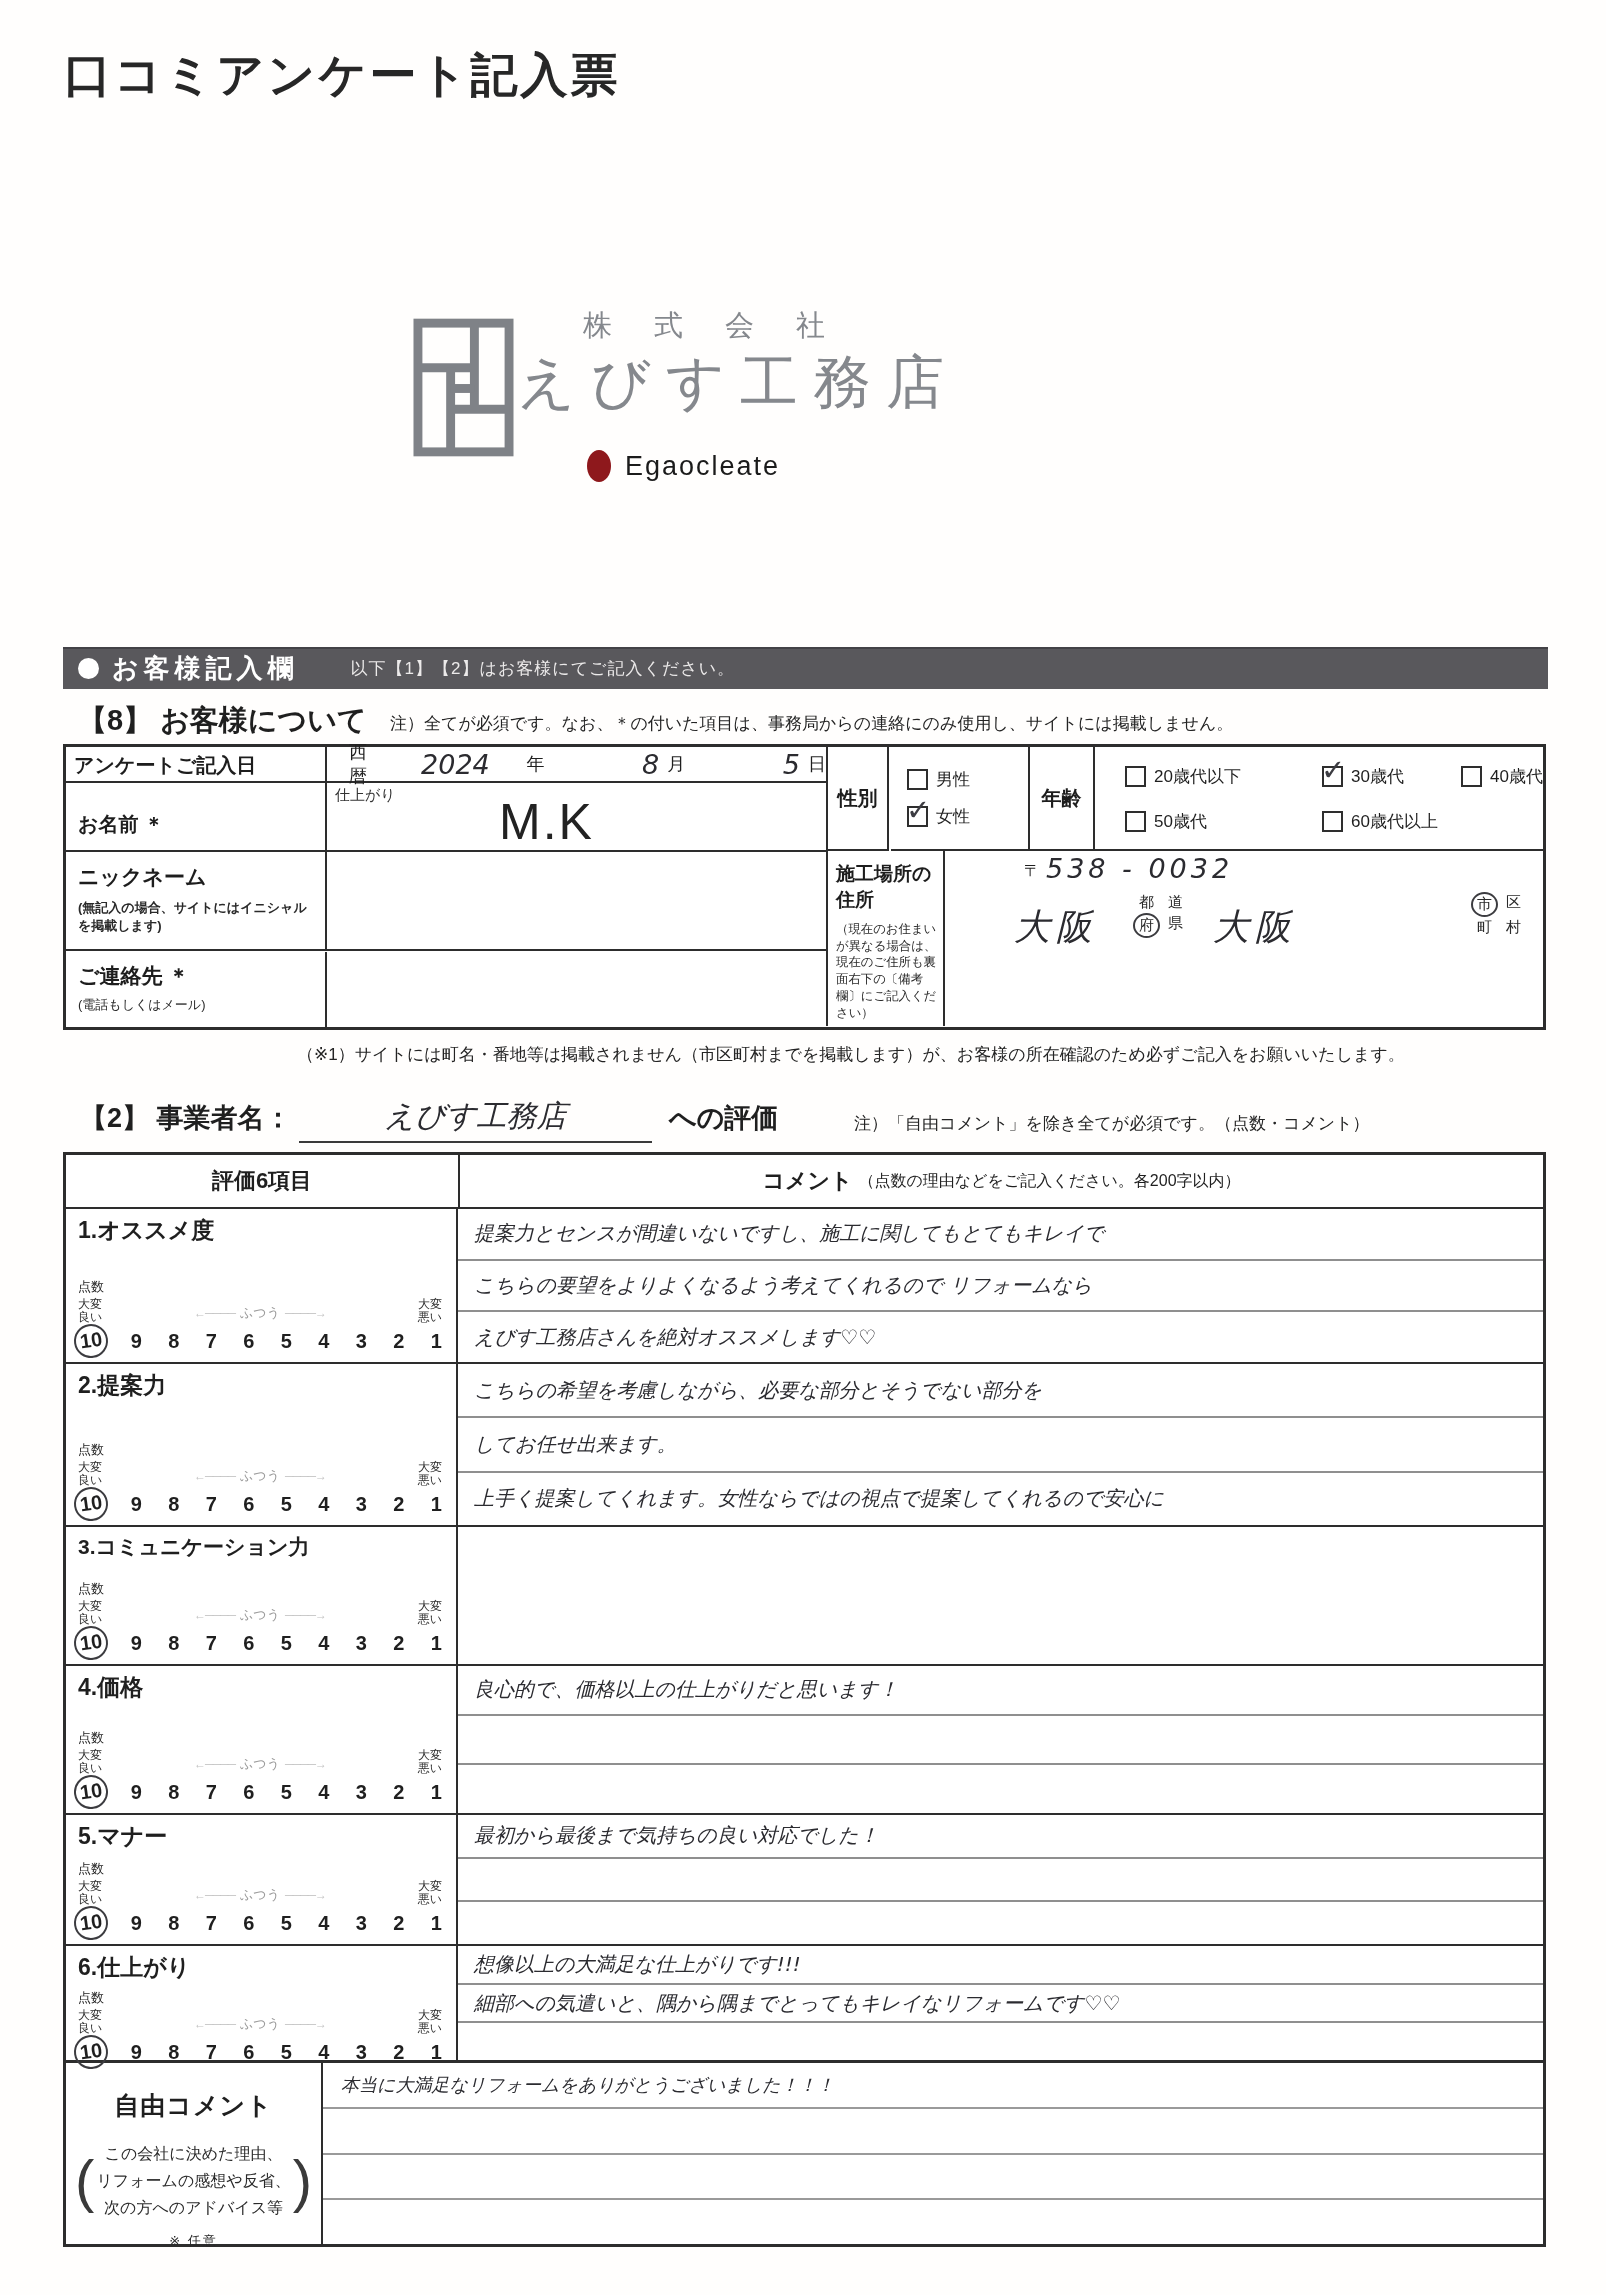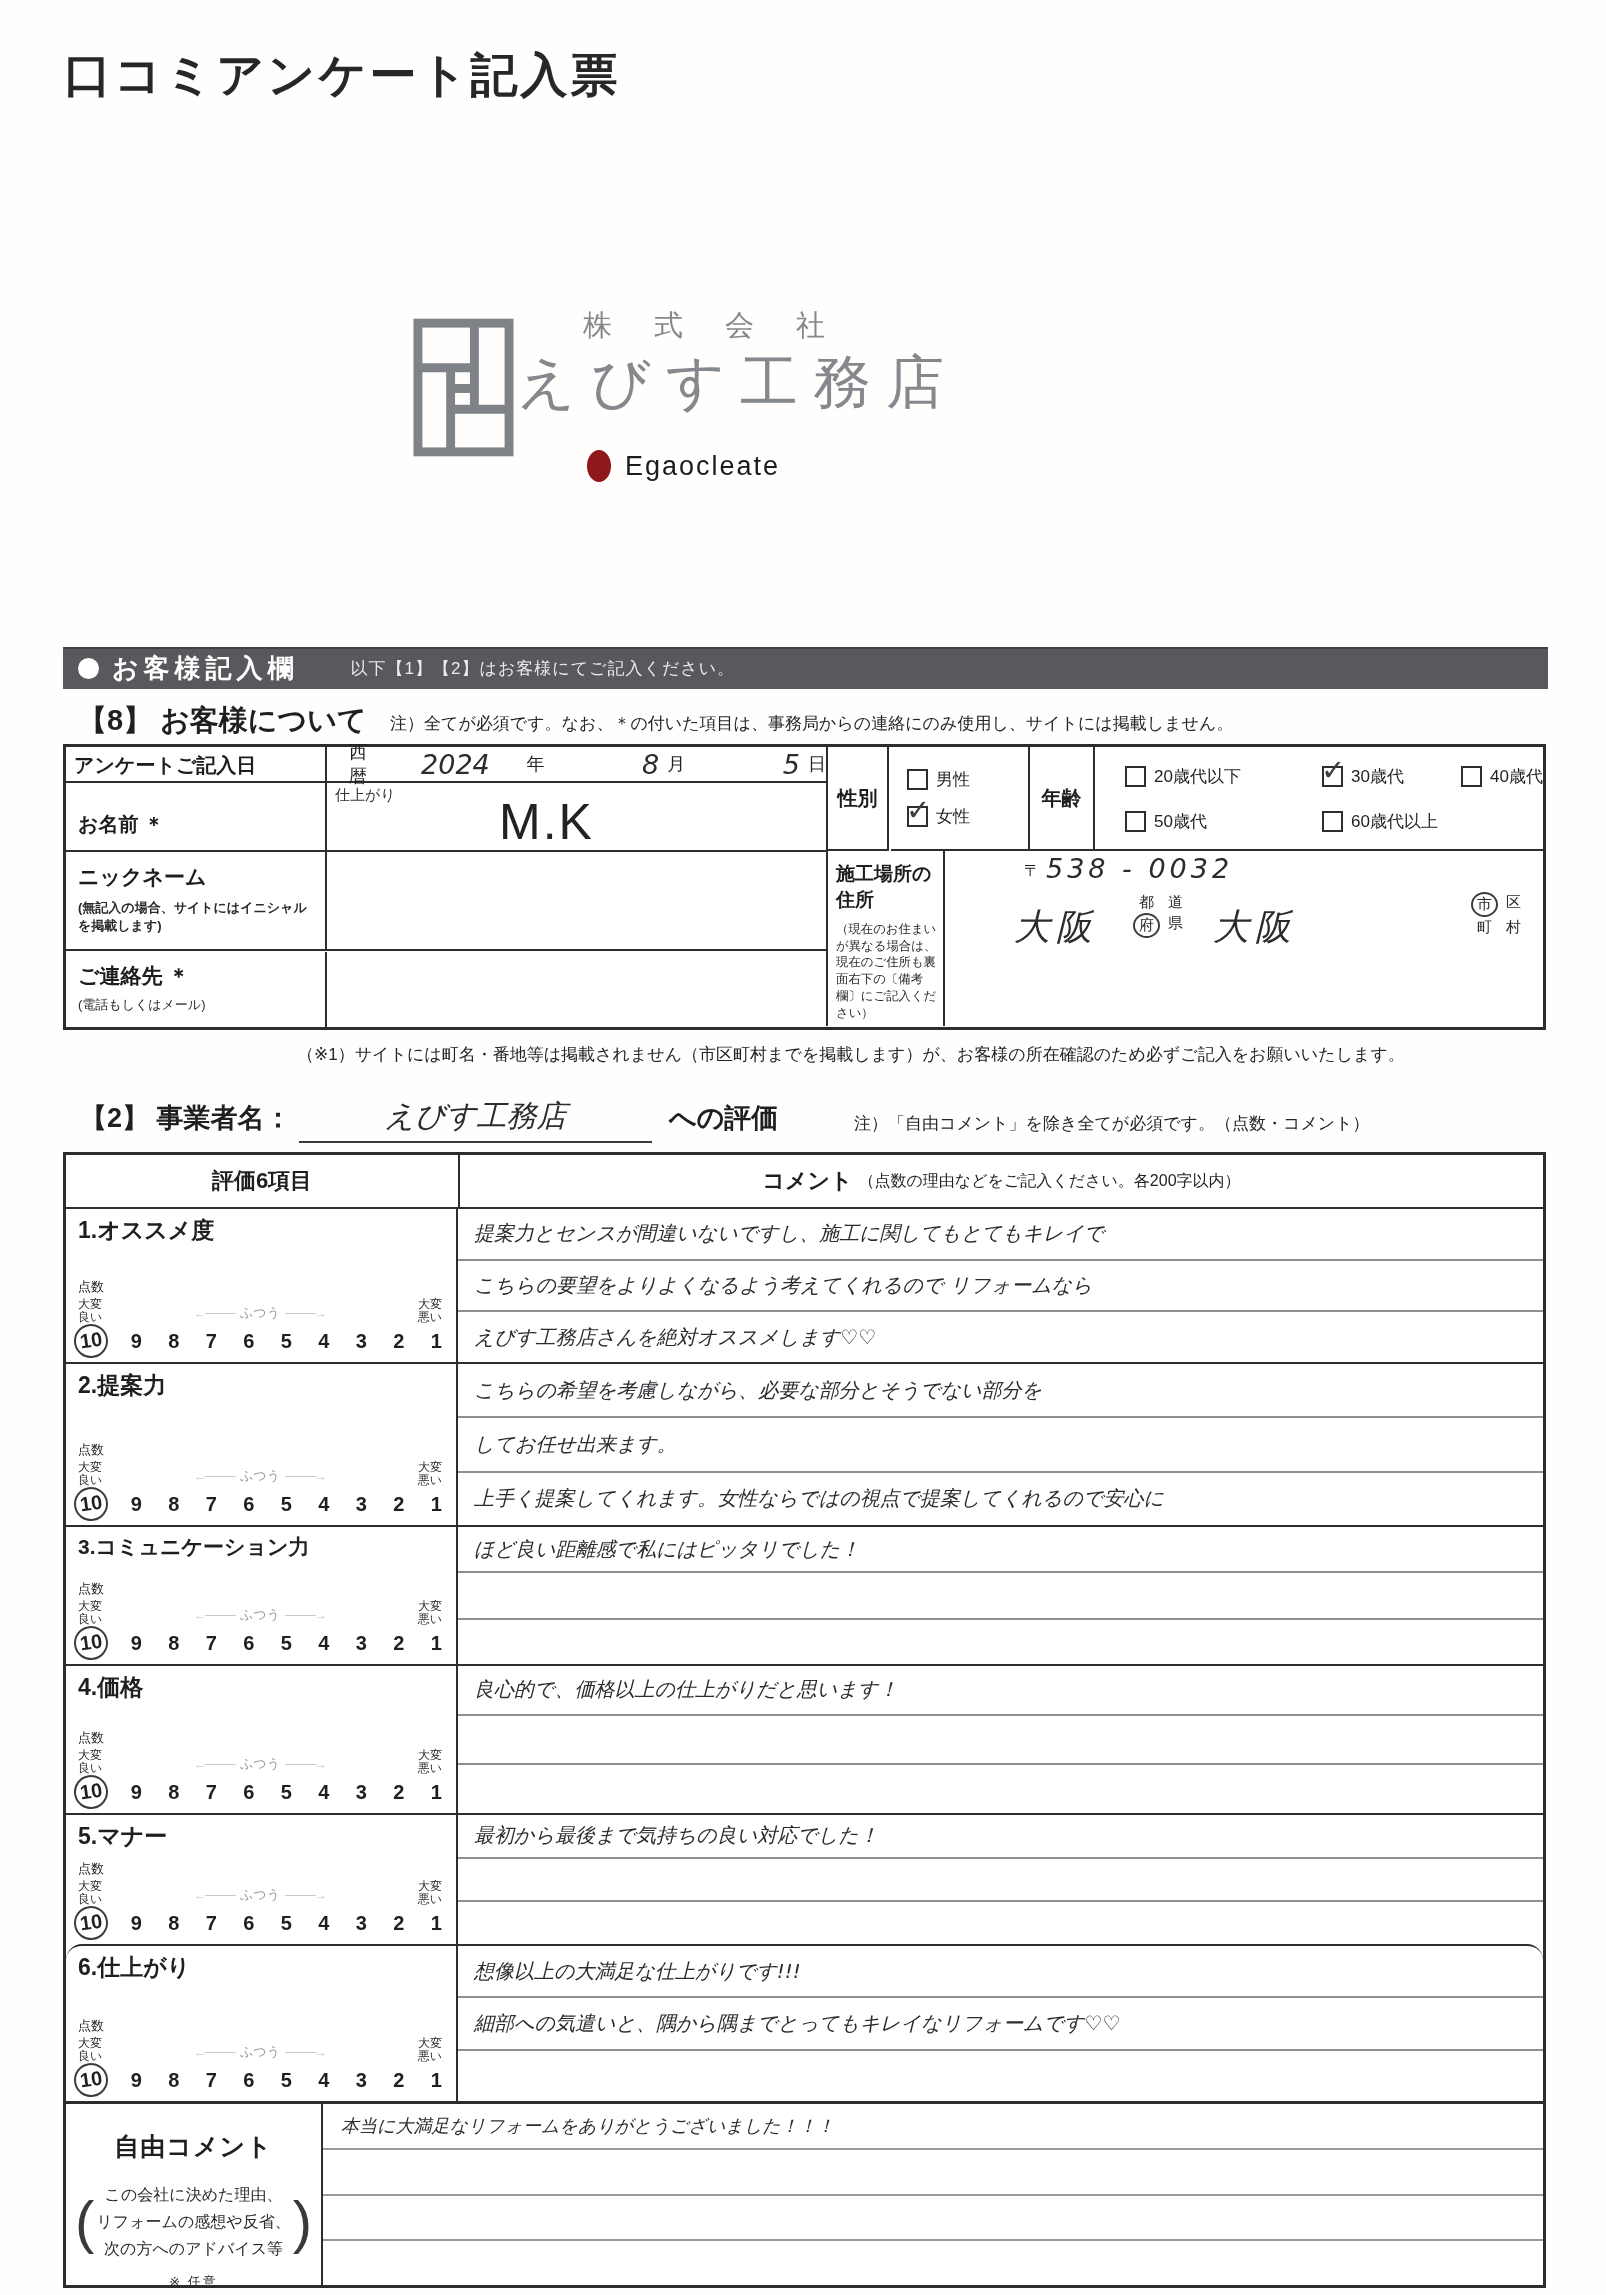--- a/index.html
+++ b/index.html
@@ -331,112 +331,101 @@
             <span>8</span>
             <span>7</span>
             <span>6</span>
             <span>5</span>
             <span>4</span>
             <span>3</span>
             <span>2</span>
             <span>1</span>
         </div>
       </div>
-      <div class="right">
-        <div class="band">
-            <span class="hw">ほど良い距離感で私にはピッタリでした！</span>
+    </div>
+
+    <div class="erow" style="height:149px;">
+      <div class="left">
+        <div class="title">4.価格</div>
+        <div class="score-lab">点数</div>
+        <div class="scaleLabels">
+          <span class="sEnd"><span>大変</span><br><span>良い</span></span>
+          <span class="sMid">
+              <span class="ar">←────</span>
+              <span>ふつう</span>
+              <span class="ar">────→</span>
+            </span>
+          <span class="sEnd" style="text-align:right;"><span>大変</span><br><span>悪い</span></span>
+        </div>
+        <div class="nums">
+          <span class="numsel">10</span>
+          <span>9</span>
+            <span>8</span>
+            <span>7</span>
+            <span>6</span>
+            <span>5</span>
+            <span>4</span>
+            <span>3</span>
+            <span>2</span>
+            <span>1</span>
+        </div>
+      </div>
+      <div class="right">
+        <div class="band">
+            <span class="hw">良心的で、価格以上の仕上がりだと思います！</span>
           </div>
         <div class="band">
             <span class="hw"></span>
           </div>
         <div class="band">
             <span class="hw"></span>
           </div>
       </div>
     </div>
 
-    <div class="erow" style="height:149px;">
-      <div class="left">
-        <div class="title">4.価格</div>
-        <div class="score-lab">点数</div>
-        <div class="scaleLabels">
-          <span class="sEnd"><span>大変</span><br><span>良い</span></span>
-          <span class="sMid">
-              <span class="ar">←────</span>
-              <span>ふつう</span>
-              <span class="ar">────→</span>
-            </span>
-          <span class="sEnd" style="text-align:right;"><span>大変</span><br><span>悪い</span></span>
-        </div>
-        <div class="nums">
-          <span class="numsel">10</span>
-          <span>9</span>
-            <span>8</span>
-            <span>7</span>
-            <span>6</span>
-            <span>5</span>
-            <span>4</span>
-            <span>3</span>
-            <span>2</span>
-            <span>1</span>
-        </div>
-      </div>
-      <div class="right">
-        <div class="band">
-            <span class="hw">良心的で、価格以上の仕上がりだと思います！</span>
+    <div class="erow" style="height:131px;">
+      <div class="left">
+        <div class="title">5.マナー</div>
+        <div class="score-lab">点数</div>
+        <div class="scaleLabels">
+          <span class="sEnd"><span>大変</span><br><span>良い</span></span>
+          <span class="sMid">
+              <span class="ar">←────</span>
+              <span>ふつう</span>
+              <span class="ar">────→</span>
+            </span>
+          <span class="sEnd" style="text-align:right;"><span>大変</span><br><span>悪い</span></span>
+        </div>
+        <div class="nums">
+          <span class="numsel">10</span>
+          <span>9</span>
+            <span>8</span>
+            <span>7</span>
+            <span>6</span>
+            <span>5</span>
+            <span>4</span>
+            <span>3</span>
+            <span>2</span>
+            <span>1</span>
+        </div>
+      </div>
+      <div class="right">
+        <div class="band">
+            <span class="hw">最初から最後まで気持ちの良い対応でした！</span>
           </div>
         <div class="band">
             <span class="hw"></span>
           </div>
         <div class="band">
             <span class="hw"></span>
           </div>
       </div>
     </div>
 
-    <div class="erow" style="height:131px;">
-      <div class="left">
-        <div class="title">5.マナー</div>
-        <div class="score-lab">点数</div>
-        <div class="scaleLabels">
-          <span class="sEnd"><span>大変</span><br><span>良い</span></span>
-          <span class="sMid">
-              <span class="ar">←────</span>
-              <span>ふつう</span>
-              <span class="ar">────→</span>
-            </span>
-          <span class="sEnd" style="text-align:right;"><span>大変</span><br><span>悪い</span></span>
-        </div>
-        <div class="nums">
-          <span class="numsel">10</span>
-          <span>9</span>
-            <span>8</span>
-            <span>7</span>
-            <span>6</span>
-            <span>5</span>
-            <span>4</span>
-            <span>3</span>
-            <span>2</span>
-            <span>1</span>
-        </div>
-      </div>
-      <div class="right">
-        <div class="band">
-            <span class="hw">最初から最後まで気持ちの良い対応でした！</span>
-          </div>
-        <div class="band">
-            <span class="hw"></span>
-          </div>
-        <div class="band">
-            <span class="hw"></span>
-          </div>
-      </div>
-    </div>
-
-    <div class="erow" style="height:157px;border-radius:16px;">
+    <div class="erow" style="height:116px;">
       <div class="left">
         <div class="title">6.仕上がり</div>
         <div class="score-lab">点数</div>
         <div class="scaleLabels">
           <span class="sEnd"><span>大変</span><br><span>良い</span></span>
           <span class="sMid">
               <span class="ar">←────</span>
               <span>ふつう</span>
               <span class="ar">────→</span>
             </span>

